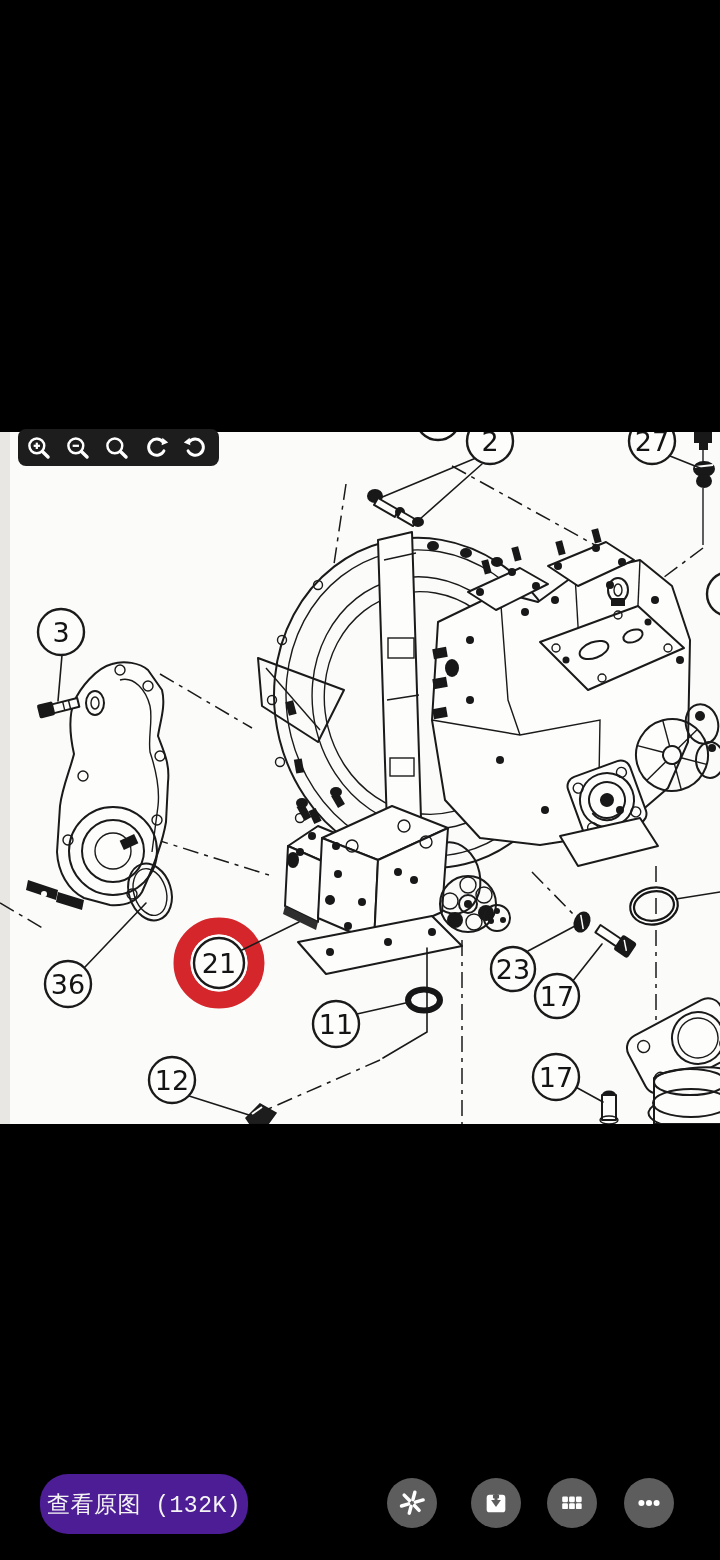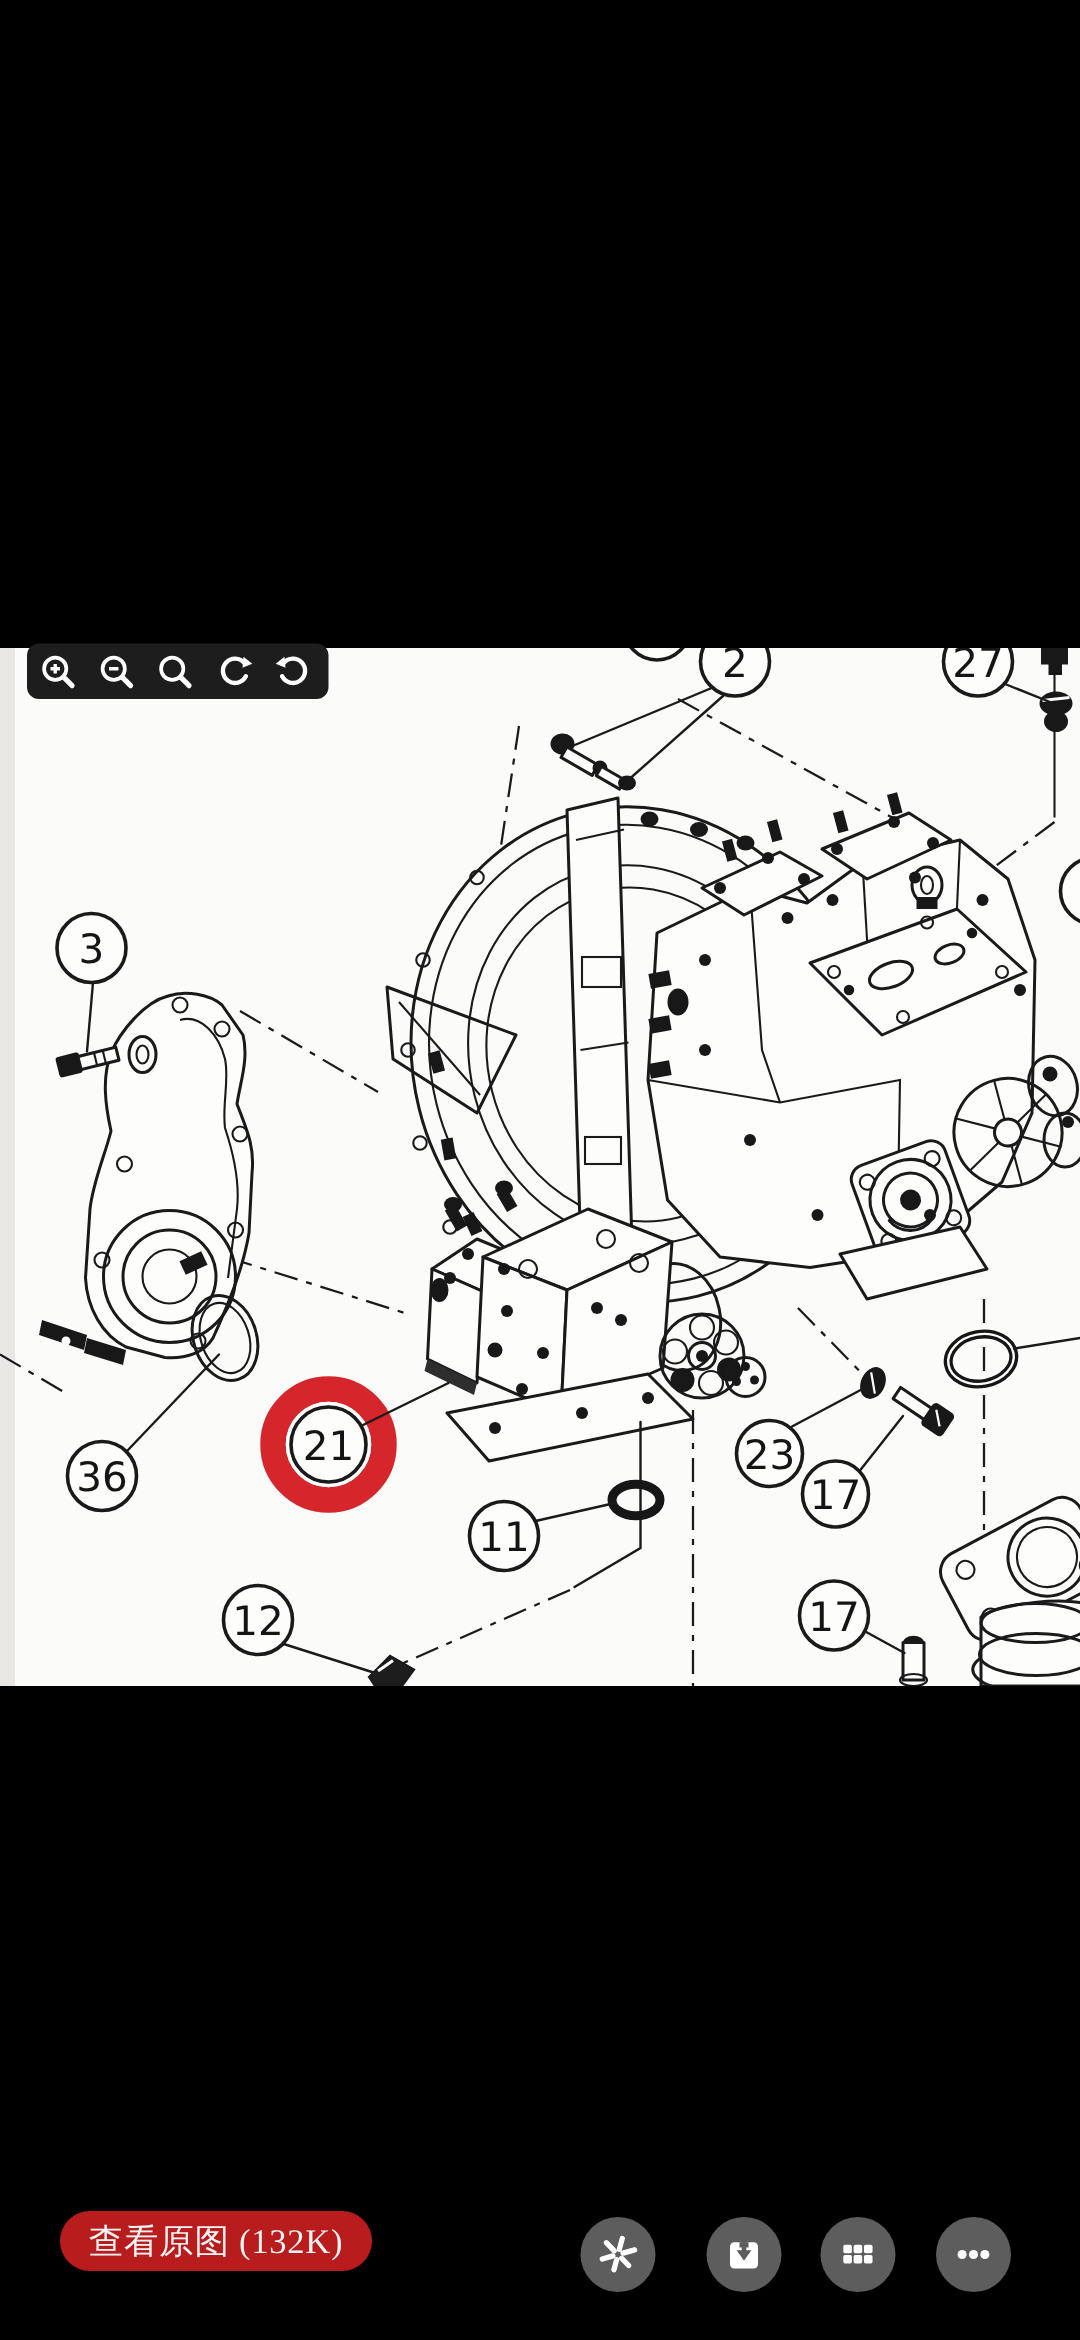--- a/index.html
+++ b/index.html
@@ -12,24 +12,24 @@
   
   .toolbar{
     position:absolute;left:18px;top:429px;width:201px;height:37px;
     background:#1d1d1d;border-radius:8px;display:flex;align-items:center;
     justify-content:space-around;z-index:6;padding:0 2px;box-sizing:border-box;
   }
   .toolbar button{background:none;border:none;padding:0;margin:0;width:30px;height:30px;cursor:pointer;}
   .toolbar svg{display:block;width:27px;height:27px;}
   
   .view-original{
-    position:absolute;left:40px;top:1474px;width:208px;height:40px;
-    background:#b91c1c;border:none;border-radius:28px;color:#f4f4f4;
+    position:absolute;left:40px;top:1474px;width:208px;height:60px;
+    background:#4c1d95;border:none;border-radius:28px;color:#f4f4f4;
     font-size:23px;letter-spacing:.5px;display:flex;align-items:center;justify-content:center;
-    font-family:Liberation Serif, serif;cursor:pointer;z-index:6;
+    font-family:Liberation Mono, monospace;cursor:pointer;z-index:6;
   }
   .action-btn{
     position:absolute;top:1478px;width:50px;height:50px;border-radius:50%;
     background:#5d5d5d;border:none;padding:0;cursor:pointer;z-index:6;
     display:flex;align-items:center;justify-content:center;
   }
   .action-btn svg{display:block;width:28px;height:28px;}
   .ab1{left:387px;} .ab2{left:471px;} .ab3{left:547px;} .ab4{left:624px;}
   
   .ln{fill:none;stroke:#1a1a1a;stroke-width:2;stroke-linejoin:round;stroke-linecap:round;}

